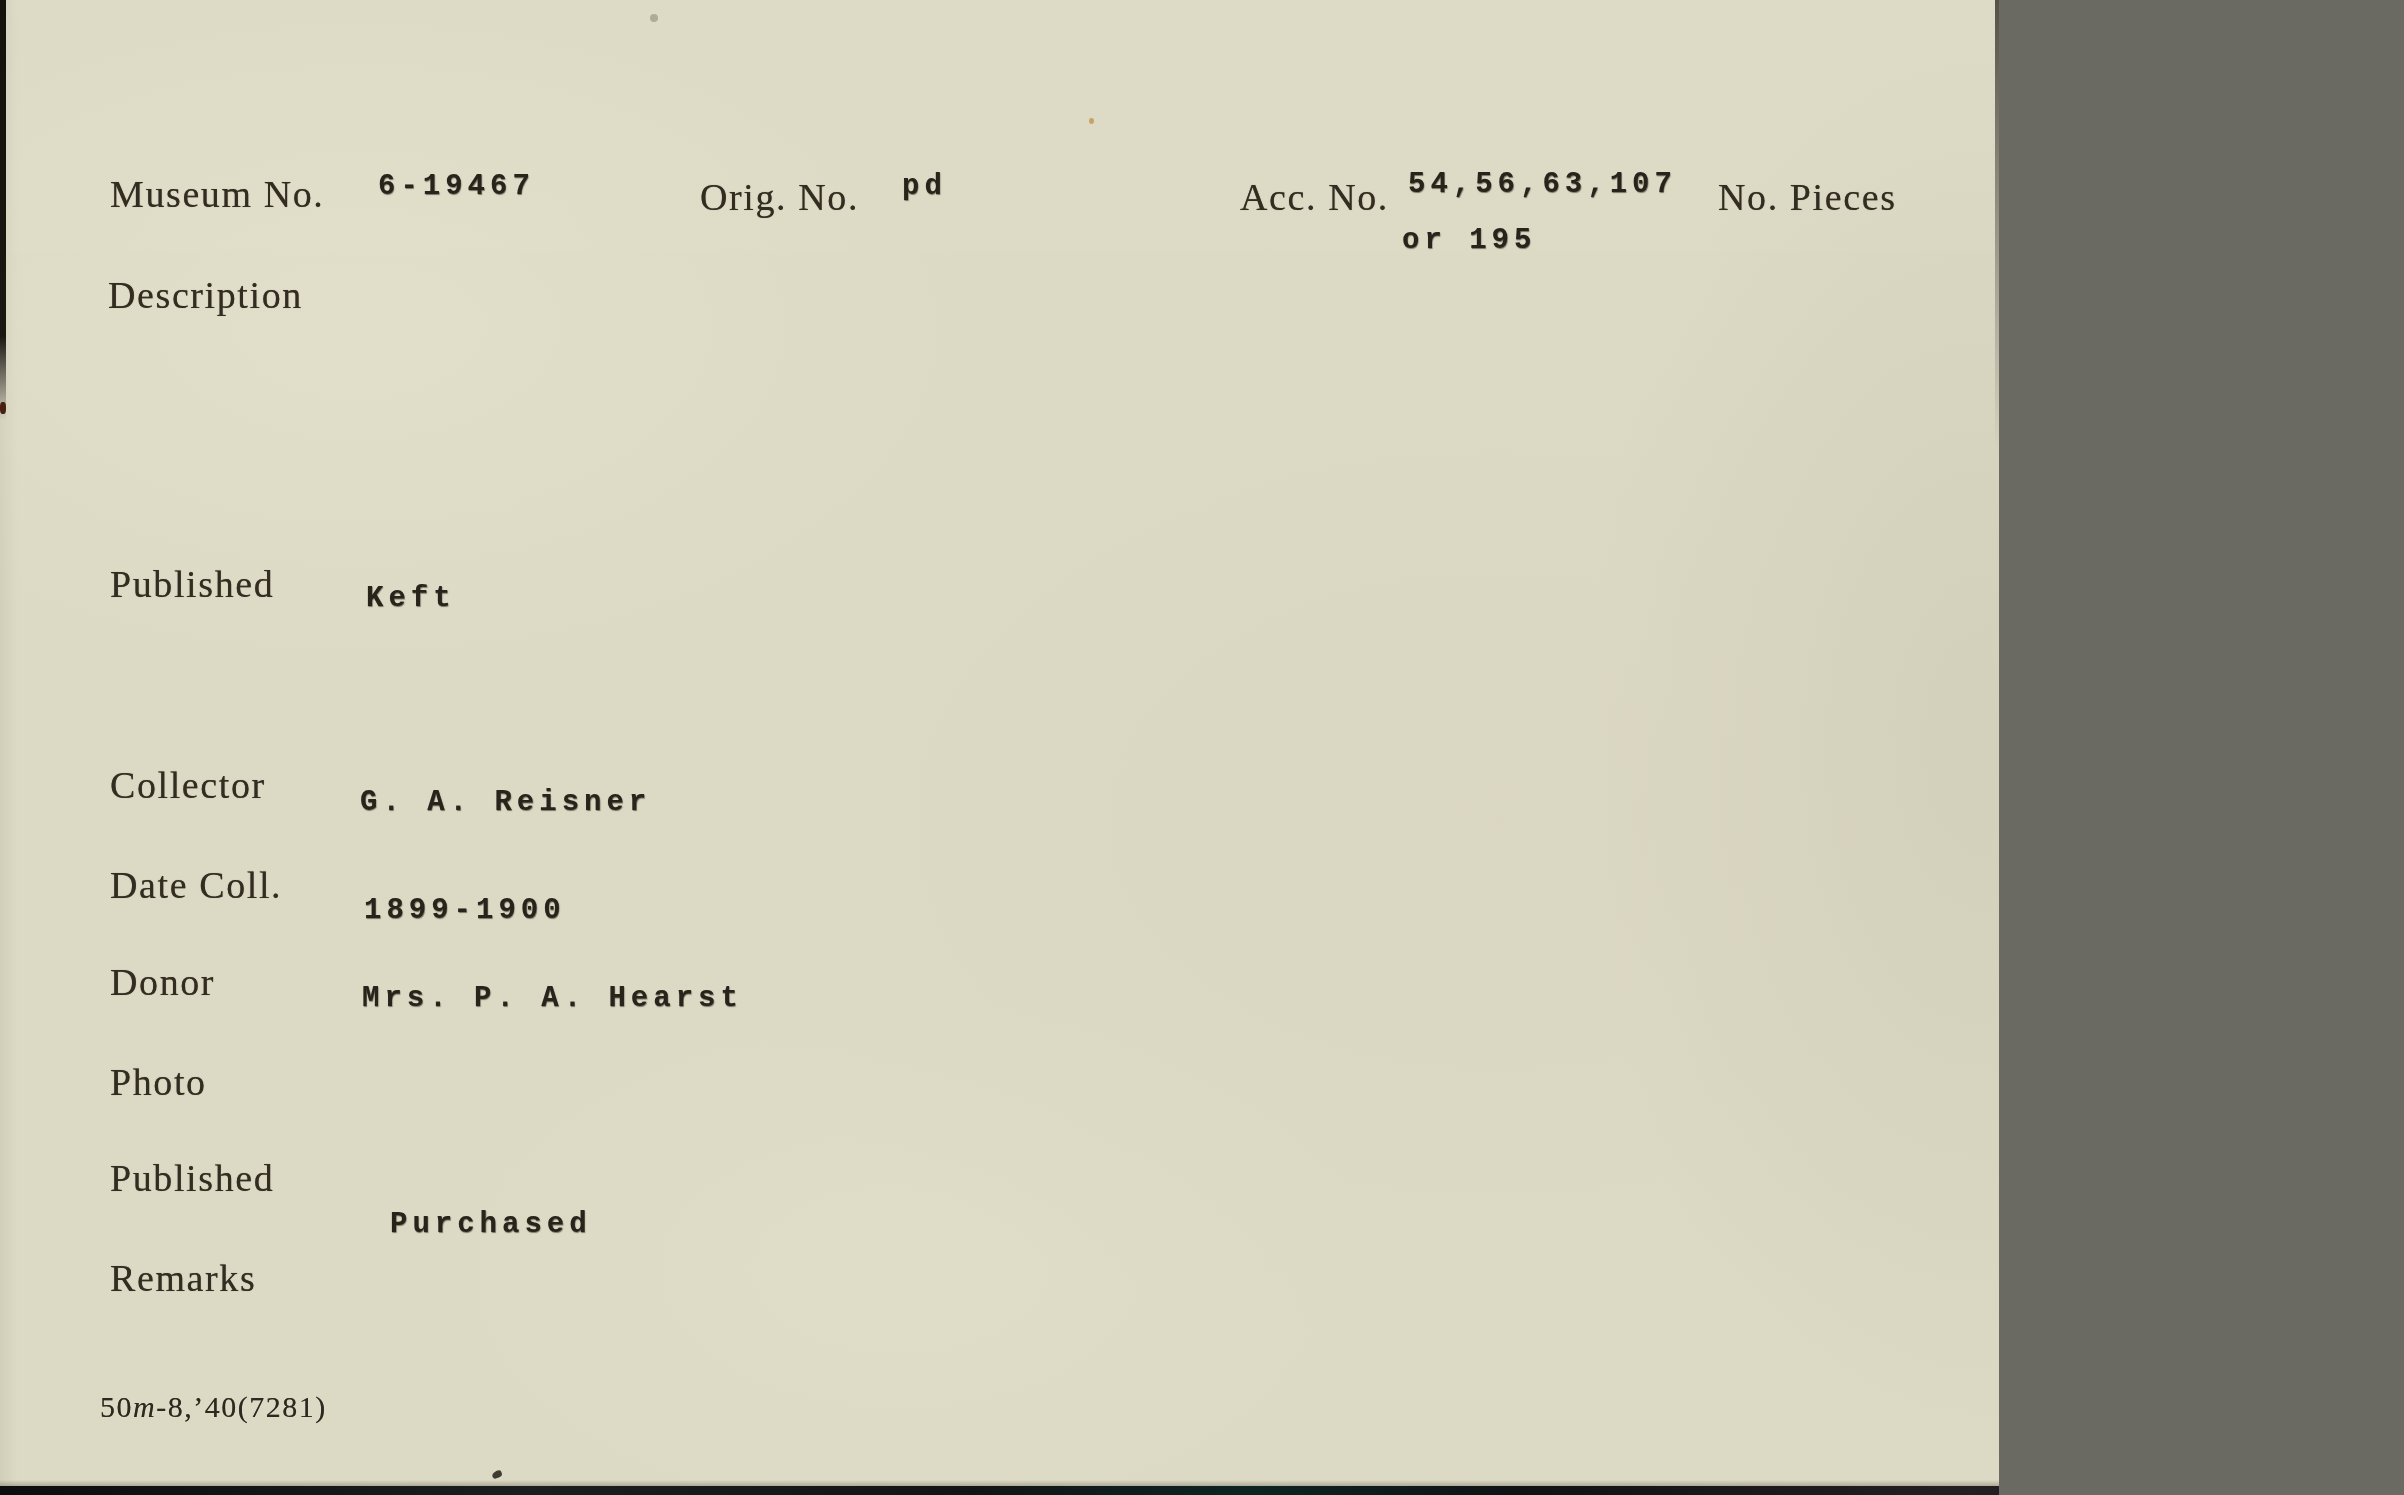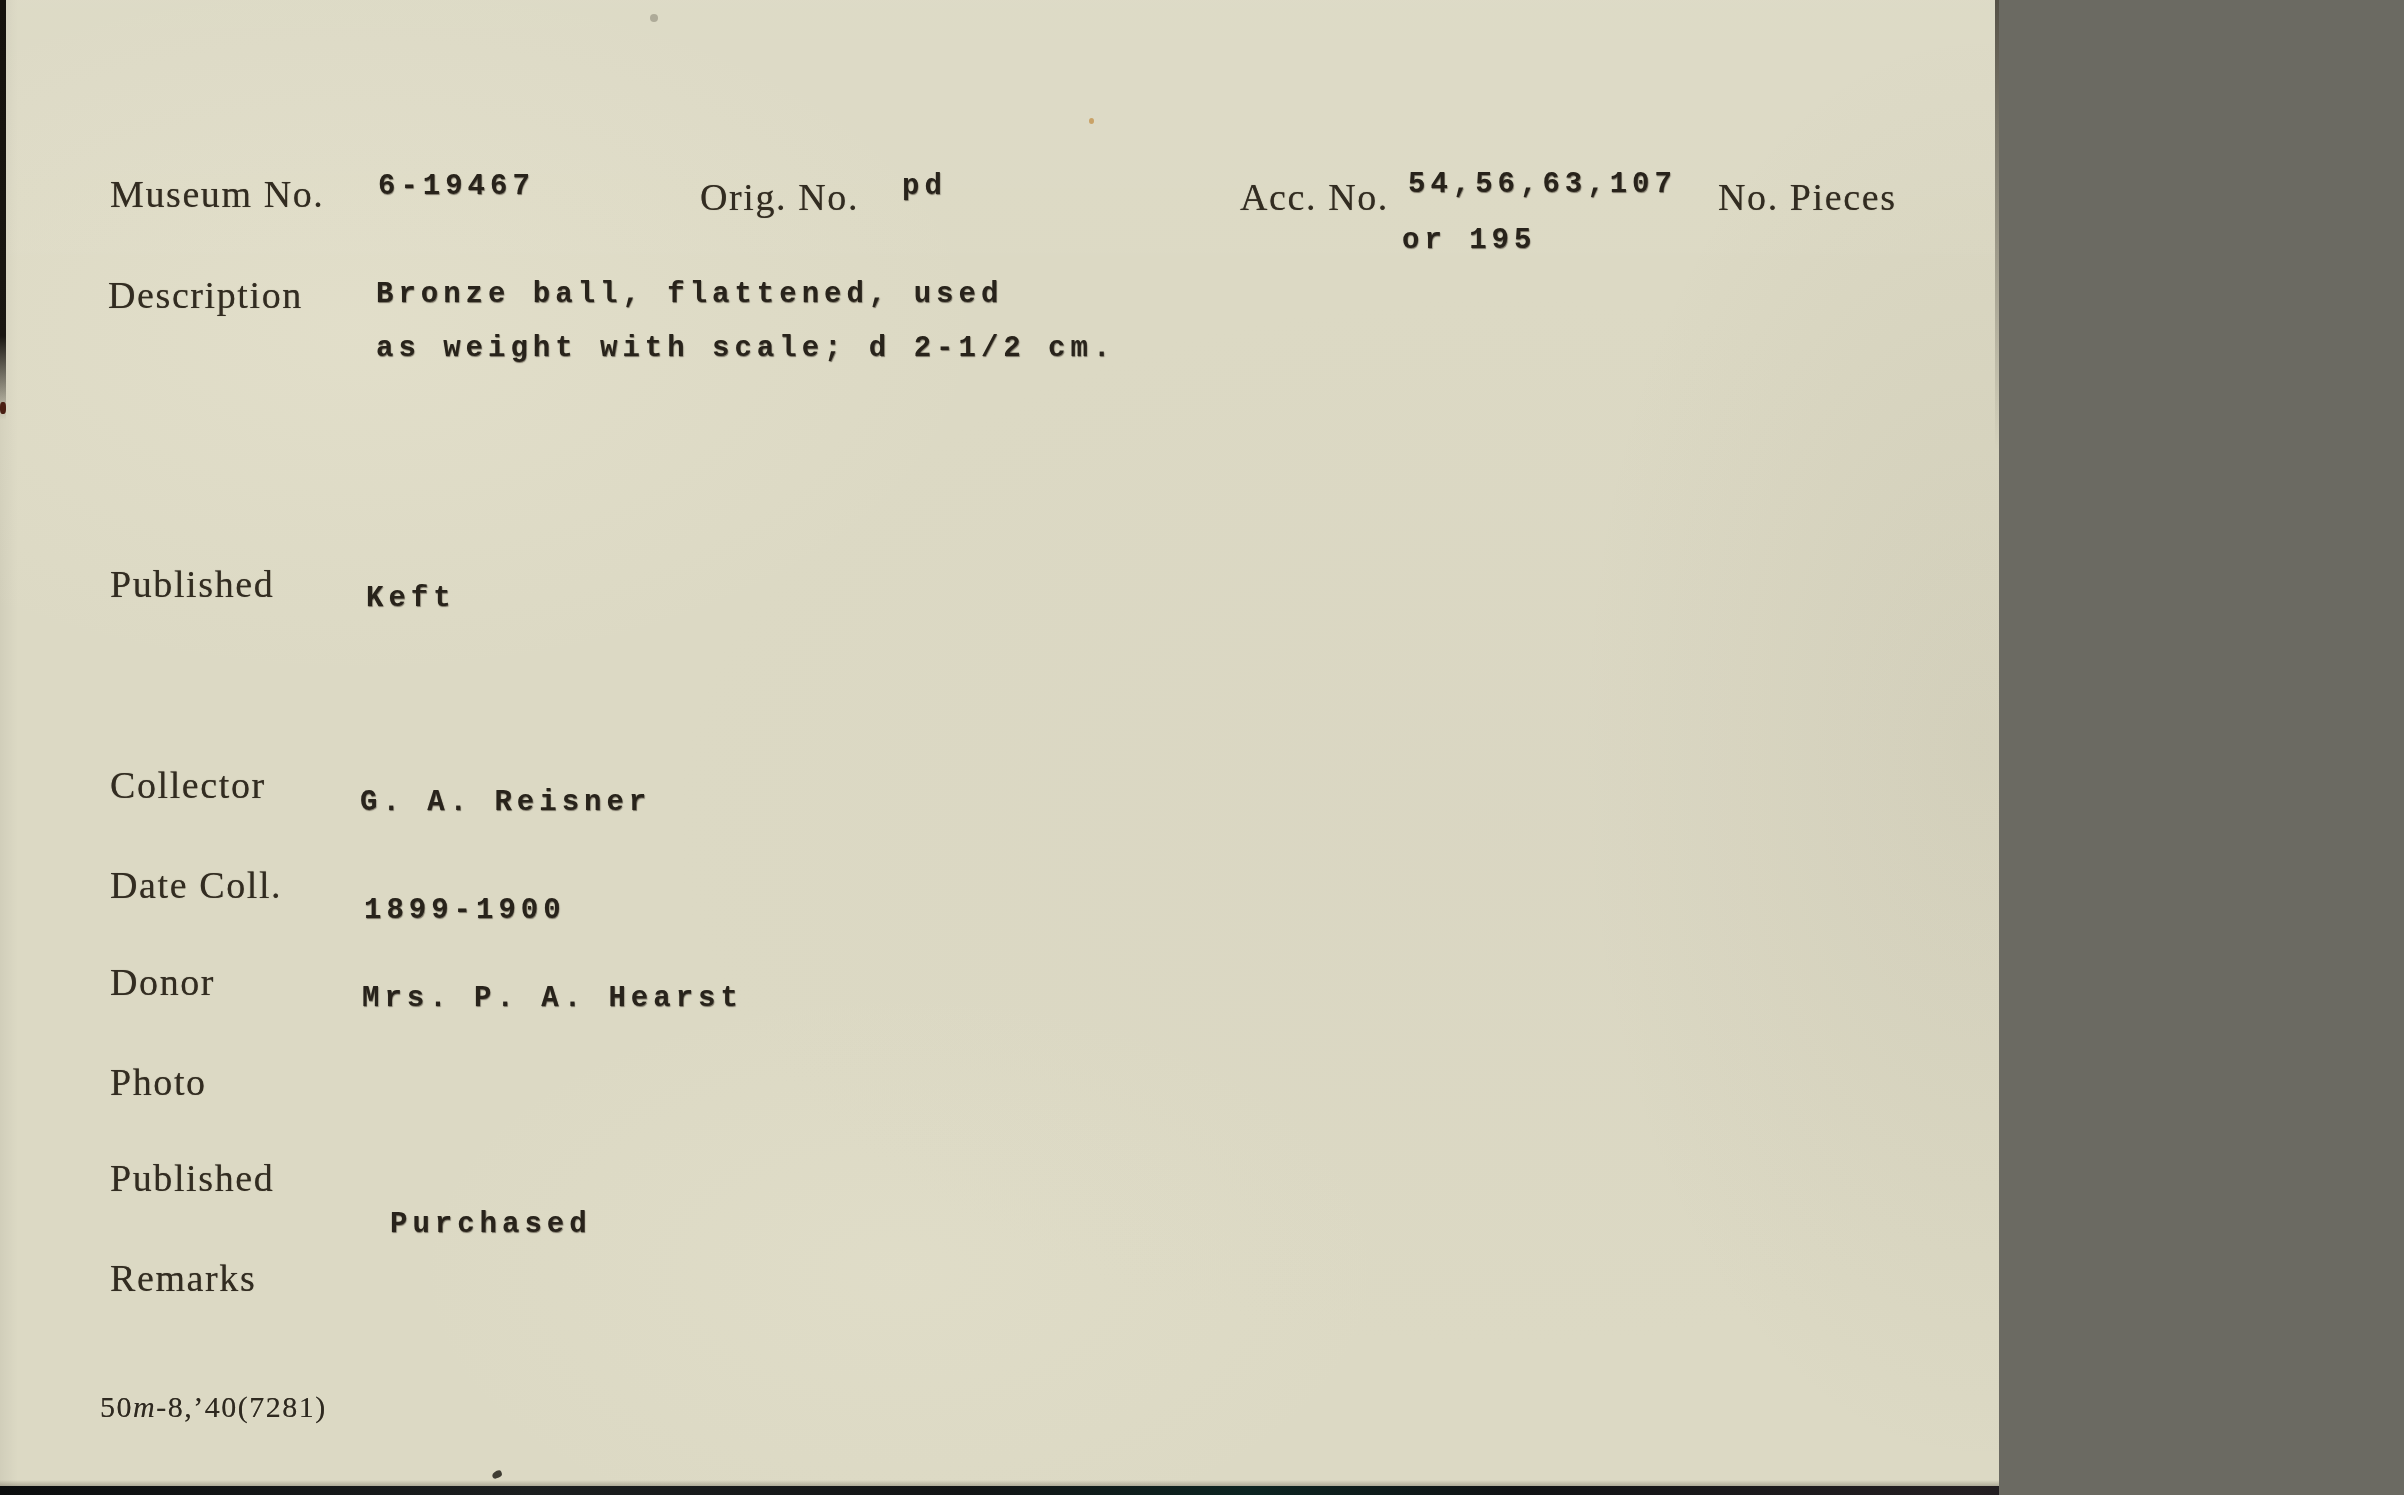--- a/index.html
+++ b/index.html
@@ -101,22 +101,20 @@
   <div class="label" style="left:700px;top:175px;">Orig. No.</div>
   <div class="typed" style="left:902px;top:170px;">pd</div>
 
   <div class="label" style="left:1240px;top:175px;">Acc. No.</div>
   <div class="typed" style="left:1408px;top:168px;">54,56,63,107</div>
   <div class="typed" style="left:1402px;top:224px;">or 195</div>
 
   <div class="label" style="left:1718px;top:175px;">No. Pieces</div>
 
   <div class="label" style="left:108px;top:273px;">Description</div>
-  <div class="typed" style="left:376px;top:278px;">Bronze ball, flattened, used</div>
-  <div class="typed" style="left:376px;top:332px;">as weight with scale; d 2-1/2 cm.</div>
 
   <div class="label" style="left:110px;top:562px;">Published</div>
   <div class="typed" style="left:366px;top:582px;">Keft</div>
 
   <div class="label" style="left:110px;top:763px;">Collector</div>
   <div class="typed" style="left:360px;top:786px;">G. A. Reisner</div>
 
   <div class="label" style="left:110px;top:863px;">Date Coll.</div>
   <div class="typed" style="left:364px;top:894px;">1899-1900</div>
 

